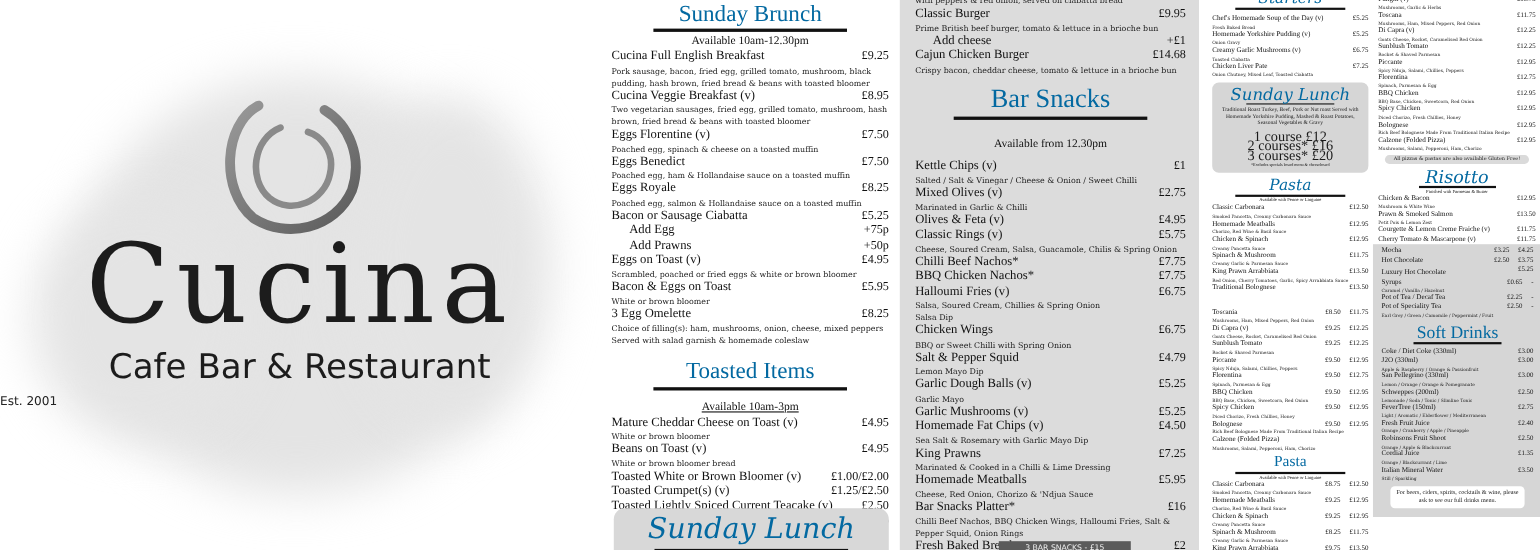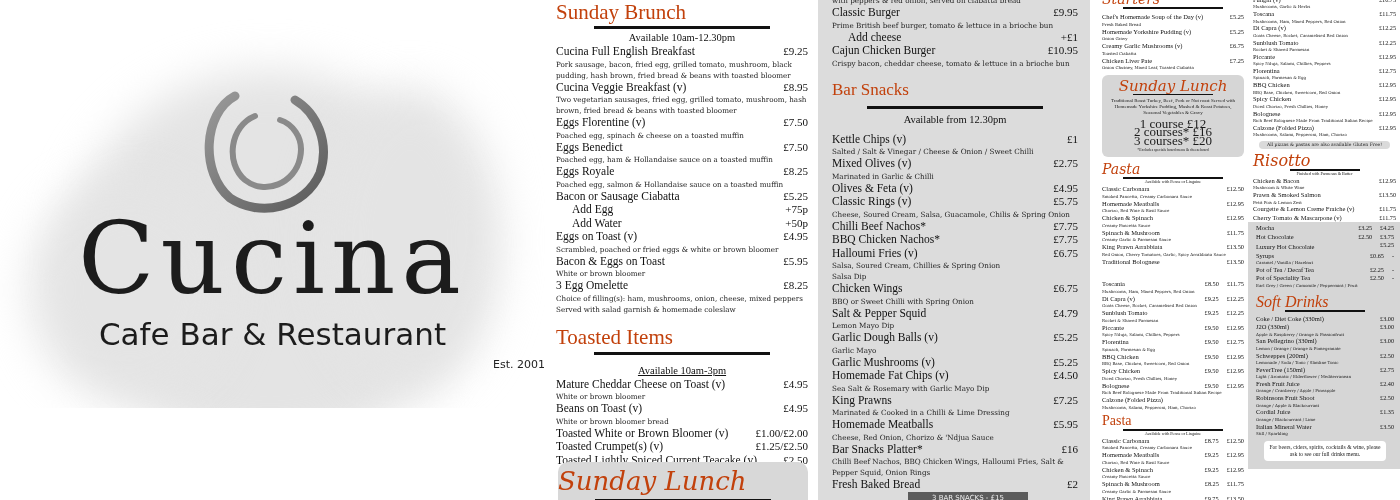--- a/index.html
+++ b/index.html
@@ -1,29 +1,29 @@
 <!DOCTYPE html>
 <html><head>
 <meta charset="utf-8">
 <style>
   * { box-sizing: border-box; margin: 0; padding: 0; }
   html, body { width: 1400px; height: 500px; overflow: hidden; background: #ffffff; }
   body { position: relative; font-family: "DejaVu Serif", serif; color: #1a1a1a; }
 
   
-  .logo-panel { position: absolute; left: 0; top: 0; width: 545px; height: 408px; background: #ffffff; overflow: hidden; }
+  .logo-panel { position: absolute; left: 0; top: 0; width: 545px; height: 500px; background: #ffffff; overflow: hidden; }
   .cloud { position: absolute; border-radius: 50%; background: #e4e4e4; filter: blur(22px); }
   .logo-ring { position: absolute; left: 195px; top: 88px; width: 140px; height: 130px; }
   .logo-title { position: absolute; left: 0; width: 545px; top: 200px; text-align: center; font-family: "DejaVu Serif", serif; font-size: 100px; letter-spacing: 6px; color: #1c1c1c; font-weight: normal; }
   .logo-sub { position: absolute; left: 0; width: 545px; top: 316px; text-align: center; font-family: "DejaVu Sans", sans-serif; font-size: 31px; color: #1c1c1c; }
-  .logo-est { position: absolute; left: 0; width: 545px; top: 358px; text-align: right; font-family: "DejaVu Sans", sans-serif; font-size: 11px; color: #222; }
+  .logo-est { position: absolute; left: 0; width: 545px; top: 358px; text-align: left; font-family: "DejaVu Sans", sans-serif; font-size: 11px; color: #222; }
 
   
   .menu-panel { position: absolute; top: 0; height: 500px; overflow: hidden; }
-  .sec-title { font-family: "Liberation Serif", serif; font-size: 21px; line-height: 24px; color: #c2410c; }
+  .sec-title { text-align: center; font-family: "Liberation Serif", serif; font-size: 21px; line-height: 24px; color: #0369a1; }
   .sec-rule { height: 3px; background: #111; margin: 0 auto; }
   .sec-avail { text-align: center; font-family: "Liberation Serif", serif; font-size: 10.5px; line-height: 14px; color: #111; }
   .row { display: flex; justify-content: space-between; align-items: baseline; }
   .iname { font-family: "Liberation Serif", serif; font-size: 11.5px; line-height: 13.5px; color: #111; }
   .iprice { font-family: "Liberation Serif", serif; font-size: 11px; line-height: 13.5px; color: #111; }
   .idesc { font-family: "DejaVu Serif", serif; font-size: 7.2px; line-height: 11px; color: #222; }
   .indent { padding-left: 16px; }
   .script { font-family: "DejaVu Serif", serif; font-style: italic; }
 
   
@@ -116,21 +116,21 @@
       <div class="idesc">Poached egg, salmon &amp; Hollandaise sauce on a toasted muffin</div>
       <div class="row">
         <span class="iname">Bacon or Sausage Ciabatta</span>
         <span class="iprice">£5.25</span>
       </div>
       <div class="row indent">
         <span class="iname">Add Egg</span>
         <span class="iprice">+75p</span>
       </div>
       <div class="row indent">
-        <span class="iname">Add Water</span>
+        <span class="iname">Add Prawns</span>
         <span class="iprice">+50p</span>
       </div>
       <div class="row">
         <span class="iname">Eggs on Toast (v)</span>
         <span class="iprice">£4.95</span>
       </div>
       <div class="idesc">Scrambled, poached or fried eggs &amp; white or brown bloomer</div>
       <div class="row">
         <span class="iname">Bacon &amp; Eggs on Toast</span>
         <span class="iprice">£5.95</span>
@@ -188,27 +188,27 @@
         <span class="iname">Classic Burger</span>
         <span class="iprice">£9.95</span>
       </div>
       <div class="idesc">Prime British beef burger, tomato &amp; lettuce in a brioche bun</div>
       <div class="row indent">
         <span class="iname">Add cheese</span>
         <span class="iprice">+£1</span>
       </div>
       <div class="row">
         <span class="iname">Cajun Chicken Burger</span>
-        <span class="iprice">£10.95</span>
+        <span class="iprice">£14.68</span>
       </div>
       <div class="idesc">Crispy bacon, cheddar cheese, tomato &amp; lettuce in a brioche bun</div>
     </div>
-  <div class="sec-title" style="font-size:17px;line-height:26px;margin-top:8px;">Bar Snacks</div>
+  <div class="sec-title" style="font-size:24px;line-height:26px;margin-top:8px;">Bar Snacks</div>
   <div class="sec-rule" style="width:176px;margin-top:3px;"></div>
-  <div class="sec-avail" style="margin-top:4px;margin-bottom:6px;">Available from 12.30pm</div>
+  <div class="sec-avail" style="margin-top:16px;margin-bottom:6px;">Available from 12.30pm</div>
   <div id="snack-list">
       <div class="row">
         <span class="iname">Kettle Chips (v)</span>
         <span class="iprice">£1</span>
       </div>
       <div class="idesc">Salted / Salt &amp; Vinegar / Cheese &amp; Onion / Sweet Chilli</div>
       <div class="row">
         <span class="iname">Mixed Olives (v)</span>
         <span class="iprice">£2.75</span>
       </div>
@@ -592,21 +592,21 @@
         </div>
         <div class="row">
           <span class="iname">Pot of Speciality Tea</span>
           <span class="two-price" style="display: flex; gap: 8px;">
             <span class="iprice">£2.50</span>
             <span class="iprice">-</span>
           </span>
         </div>
         <div class="idesc">Earl Grey / Green / Camomile / Peppermint / Fruit</div>
       </div>
-    <div class="sec-title" style="margin-top:4px;font-style:italic;">Soft Drinks</div>
+    <div class="sec-title" style="margin-top:4px;">Soft Drinks</div>
     <div class="sec-rule" style="width:80px;height:2px;margin-bottom:3px;"></div>
     <div id="soft-list">
         <div class="row">
           <span class="iname">Coke / Diet Coke (330ml)</span>
           <span class="iprice">£3.00</span>
         </div>
         <div class="row">
           <span class="iname">J2O (330ml)</span>
           <span class="iprice">£3.00</span>
         </div>

